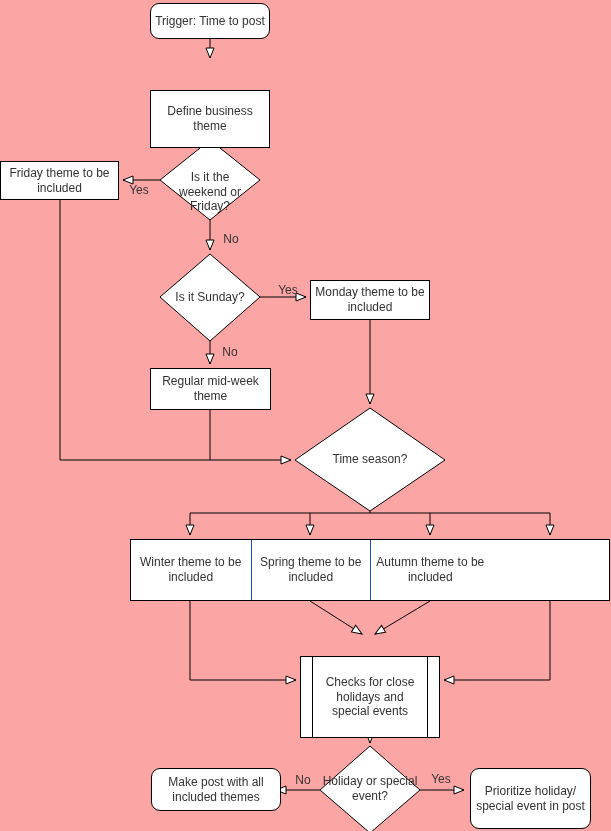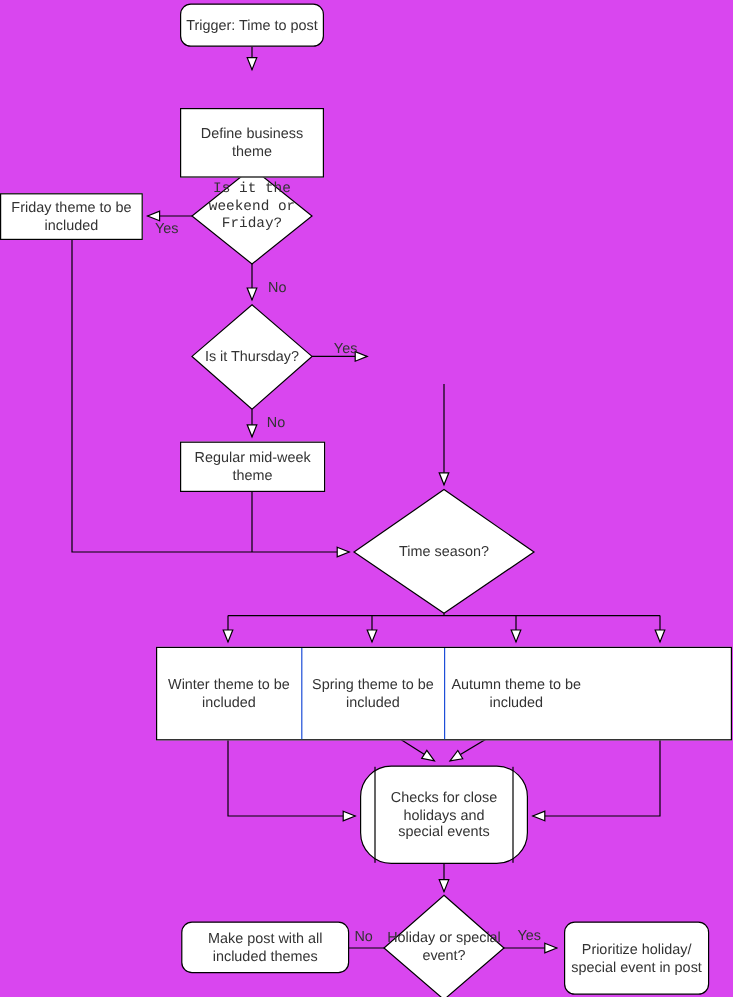--- a/index.html
+++ b/index.html
@@ -1,36 +1,36 @@
 <!DOCTYPE html>
 <html><head>
 <meta charset="utf-8">
 <style>
   html, body { margin:0; padding:0; background:#ffffff; }
   .canvas {
-    position:relative; width:611px; height:831px; background:#d946ef;
+    position:relative; width:611px; height:831px; background:#fca5a5;
     overflow:hidden; font-family:"Liberation Sans", sans-serif;
     font-size:12px; color:#333333;
   }
   svg.edge-layer { position:absolute; left:0; top:0; z-index:1; }
   svg.edge-layer path.edge { fill:none; stroke:#000; stroke-width:1; }
   svg.edge-layer polygon.diamond { fill:#fff; stroke:#000; stroke-width:1; }
   .node {
     position:absolute; box-sizing:border-box; border:1px solid #000;
     background:#fff; display:flex; align-items:center; justify-content:center;
     text-align:center; line-height:1.22; z-index:2; padding:1px 2px;
   }
   .rounded { border-radius:9px; }
   .dtext {
     position:absolute; display:flex; align-items:center; justify-content:center;
     text-align:center; line-height:1.22; z-index:2;
   }
   .elabel { position:absolute; z-index:2; text-align:center; }
   .season-row {
-    position:absolute; left:130px; top:539px; width:480px; height:78px;
+    position:absolute; left:130px; top:539px; width:480px; height:62px;
     border:1px solid #000; box-sizing:border-box; display:flex; background:#fff; z-index:2;
   }
   .season-cell {
     width:25%; box-sizing:border-box; display:flex; align-items:center;
     justify-content:center; text-align:center; line-height:1.22; padding:1px 3px;
   }
   .season-cell + .season-cell { border-left:1px solid #1d4ed8; }
   .predefined { padding:0 16px; }
   .predefined::before, .predefined::after {
     content:""; position:absolute; top:0; bottom:0; width:0;
@@ -84,51 +84,54 @@
   </div>
 
   <div class="node" style="left:150px; top:62px; width:120px; height:58px;margin-top:28px;">
     <span>Define business theme</span>
   </div>
 
   <div class="node" style="left:0px; top:161px; width:119px; height:39px;">
     <span>Friday theme to be included</span>
   </div>
 
+  <div class="node" style="left:310px; top:280px; width:120px; height:40px;">
+    <span>Monday theme to be included</span>
+  </div>
 
   <div class="node" style="left:150px; top:368px; width:121px; height:42px;text-align:center;">
     <span>Regular mid-week theme</span>
   </div>
 
   <div class="season-row">
     <div class="season-cell">
       <span>Winter theme to be included</span>
     </div>
     <div class="season-cell">
       <span>Spring theme to be included</span>
     </div>
     <div class="season-cell">
       <span>Autumn theme to be included</span>
     </div>
   </div>
 
-  <div class="node predefined" style="left:300px; top:638px; width:140px; height:82px;border-radius:26px;">
+  <div class="node predefined" style="left:300px; top:656px; width:140px; height:82px;">
     <span>Checks for close holidays and special events</span>
   </div>
 
-  <div class="node rounded" style="left:151px; top:768px; width:140px; height:43px;">
+  <div class="node rounded" style="left:151px; top:768px; width:130px; height:43px;">
     <span>Make post with all included themes</span>
   </div>
 
   <div class="node rounded" style="left:470px; top:768px; width:121px; height:61px;">
     <span>Prioritize holiday/ special event in post</span>
   </div>
 
-  <div class="dtext" style="left:168px; top:140px; width:84px; height:64px;font-family:Liberation Mono, monospace;">Is it the weekend or Friday?</div>
-  <div class="dtext" style="left:160px; top:283px; width:100px; height:28px;">Is it Thursday?</div>
+  <div class="dtext" style="left:168px; top:160px; width:84px; height:64px;">Is it the weekend or Friday?</div>
+  <div class="dtext" style="left:160px; top:283px; width:100px; height:28px;">Is it Sunday?</div>
   <div class="dtext" style="left:310px; top:446px; width:120px; height:26px;">Time season?</div>
   <div class="dtext" style="left:322px; top:765px; width:96px; height:48px;">Holiday or special event?</div>
 
   <div class="elabel" style="left:124px; top:183px; width:30px;">Yes</div>
   <div class="elabel" style="left:216px; top:232px; width:30px;">No</div>
   <div class="elabel" style="left:272px; top:283px; width:32px;">Yes</div>
   <div class="elabel" style="left:214px; top:345px; width:32px;">No</div>
   <div class="elabel" style="left:287px; top:773px; width:32px;">No</div>
   <div class="elabel" style="left:425px; top:772px; width:32px;">Yes</div>
 

